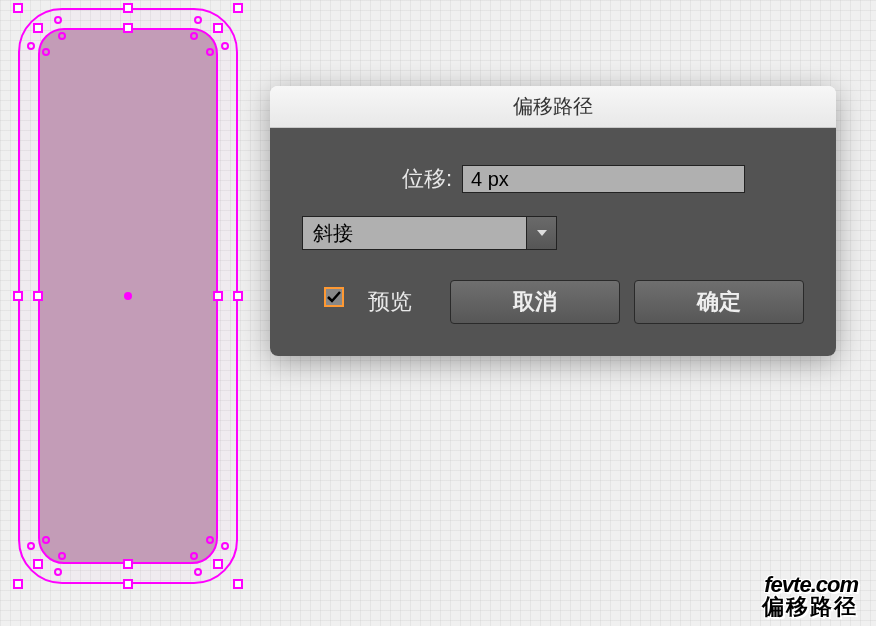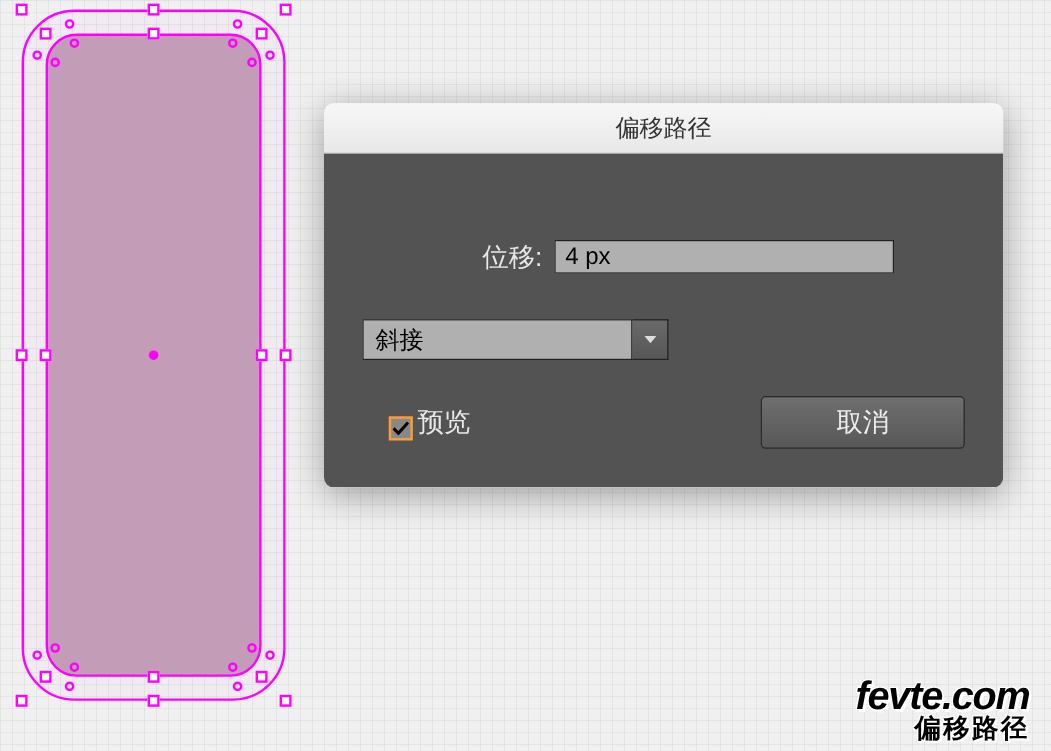--- a/index.html
+++ b/index.html
@@ -80,23 +80,22 @@
       justify-content: center;
       font-size: 20px;
       color: #333;
     }
     .dialog-body {
       background: #535353;
       padding: 36px 32px 32px 32px;
     }
     .form-row {
       display: flex;
-      align-items: flex-start;
+      align-items: center;
       margin-bottom: 22px;
-      margin-top: 36px;
     }
     .form-label {
       width: 150px;
       text-align: right;
       font-size: 22px;
       color: #e8e8e8;
       margin-right: 10px;
     }
     .text-input {
       flex: 0 0 220px;
@@ -135,22 +134,22 @@
       cursor: pointer;
     }
     .select-arrow-btn svg { width: 10px; height: 6px; }
     .button-row {
       display: flex;
       align-items: center;
       margin-top: 30px;
     }
     .checkbox-wrap {
       display: flex;
-      align-items: flex-end;
-      gap: 4px;
+      align-items: flex-start;
+      gap: 24px;
       margin-left: 22px;
     }
     .checkbox {
       width: 20px; height: 20px;
       border: 2px solid #ff9933;
       background: #888;
       display: flex;
       align-items: center;
       justify-content: center;
       cursor: pointer;
@@ -164,31 +163,32 @@
     .btn {
       width: 170px;
       height: 44px;
       background: linear-gradient(#6f6f6f, #575757);
       border: 1px solid #2a2a2a;
       border-radius: 4px;
       color: #eee;
       font-size: 22px;
       margin-left: 14px;
       cursor: pointer;
+      font-weight: bold;
     }
     
     .watermark {
       position: absolute;
       right: 18px;
       bottom: 8px;
       text-align: right;
       line-height: 1;
     }
     .watermark .line1 {
-      font-size: 33px;
+      font-size: 22px;
       font-weight: 900;
       font-style: italic;
       color: #000;
       text-shadow: -1px -1px 0 #fff, 1px -1px 0 #fff, -1px 1px 0 #fff, 1px 1px 0 #fff, 2px 2px 0 #fff;
       letter-spacing: -1px;
     }
     .watermark .line2 {
       font-size: 22px;
       font-weight: 900;
       color: #000;
@@ -268,20 +268,21 @@
       <div class="checkbox-wrap">
         <div class="checkbox">
           <svg viewBox="0 0 14 12">
               <path d="M1 6 L5 10 L13 1" stroke="#000" stroke-width="2.5" fill="none"></path>
             </svg>
         </div>
         <span class="checkbox-label">预览</span>
       </div>
       <div class="spacer"></div>
       <button class="btn">取消</button>
+      <button class="btn">确定</button>
     </div>
 
   </div>
 </div>
 
 <div class="watermark">
   <div class="line1">fevte.com</div>
   <div class="line2">偏移路径</div>
 </div>
 

